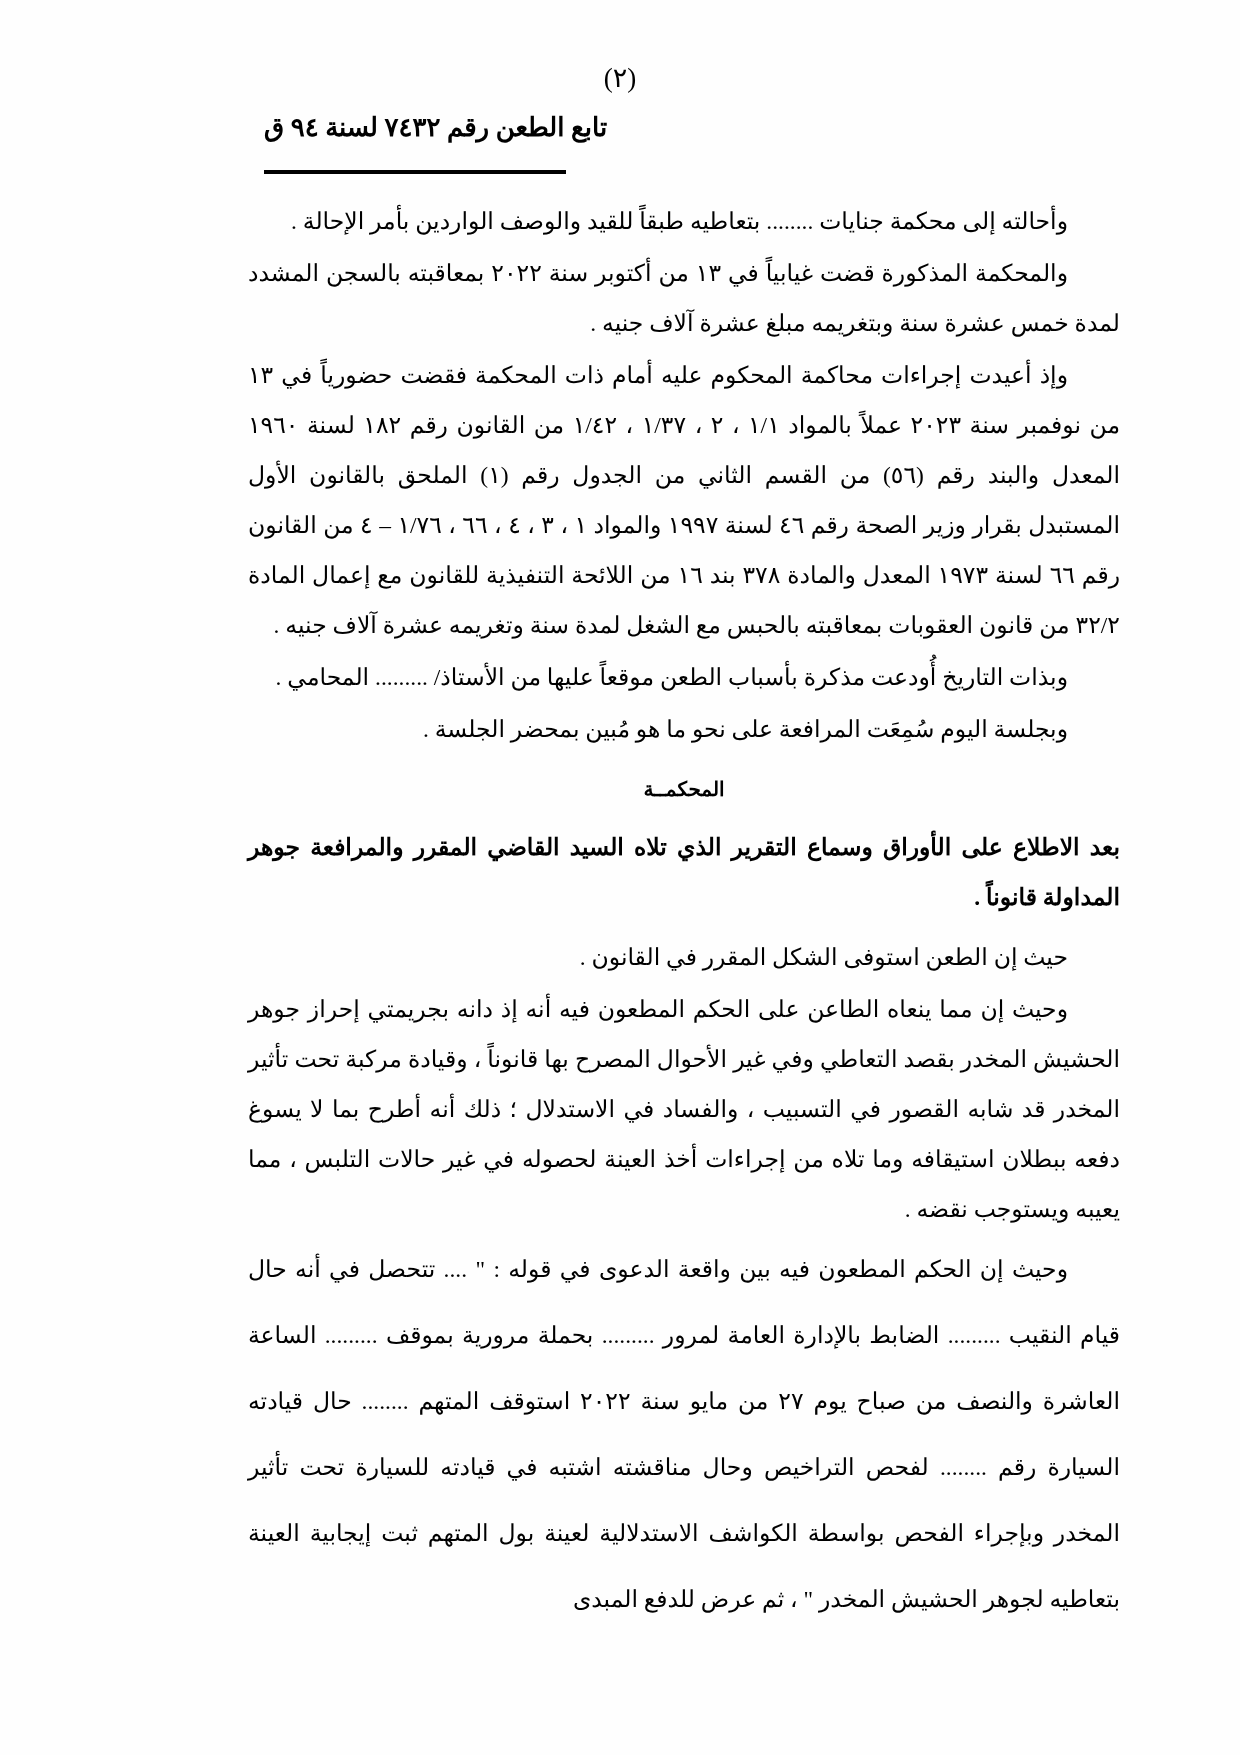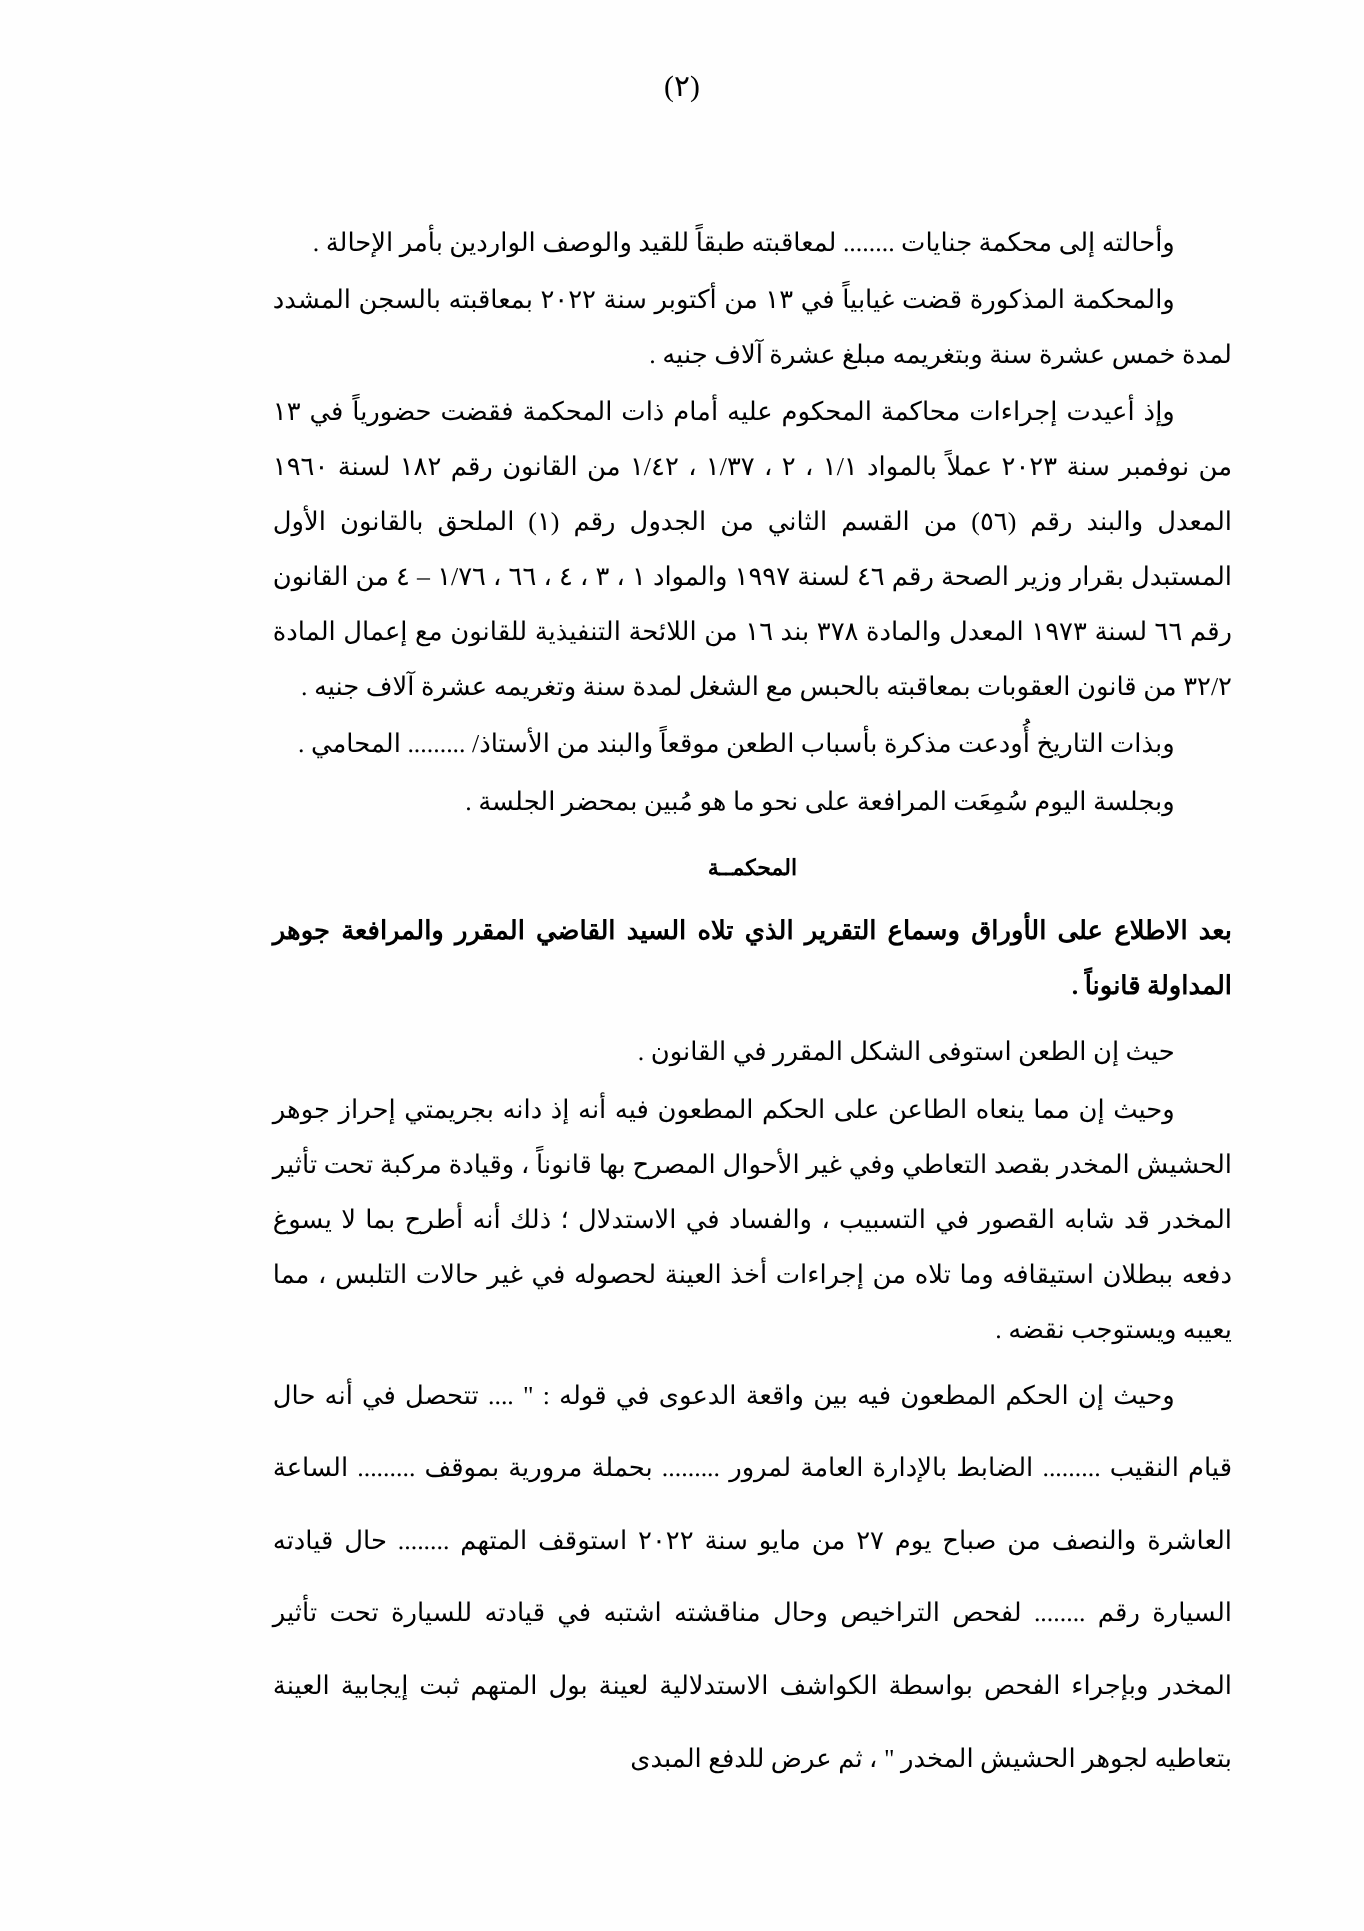--- a/index.html
+++ b/index.html
@@ -105,31 +105,35 @@
   .sp-sm { margin-bottom: 2px; }
   .sp-md { margin-bottom: 10px; }
 </style>
 </head>
 <body>
 
 <div class="page">
 
   <div class="page-number">(٢)</div>
 
+  <div class="doc-header">
+    <span class="doc-header-title">تابع الطعن رقم ٧٤٣٢ لسنة ٩٤ ق</span>
+    <div class="header-rule"></div>
+  </div>
 
   <div class="doc-body">
 
-    <p class="para sp-sm">وأحالته إلى محكمة جنايات ........ لمعاقبته طبقاً للقيد والوصف الواردين بأمر الإحالة .</p>
+    <p class="para sp-sm">وأحالته إلى محكمة جنايات ........ بتعاطيه طبقاً للقيد والوصف الواردين بأمر الإحالة .</p>
 
     <p class="para sp-sm">والمحكمة المذكورة قضت غيابياً في ١٣ من أكتوبر سنة ٢٠٢٢ بمعاقبته بالسجن المشدد لمدة خمس عشرة سنة وبتغريمه مبلغ عشرة آلاف جنيه .</p>
 
     <p class="para sp-sm">وإذ أعيدت إجراءات محاكمة المحكوم عليه أمام ذات المحكمة فقضت حضورياً في ١٣ من نوفمبر سنة ٢٠٢٣ عملاً بالمواد ١/١ ، ٢ ، ١/٣٧ ، ١/٤٢ من القانون رقم ١٨٢ لسنة ١٩٦٠ المعدل والبند رقم (٥٦) من القسم الثاني من الجدول رقم (١) الملحق بالقانون الأول المستبدل بقرار وزير الصحة رقم ٤٦ لسنة ١٩٩٧ والمواد ١ ، ٣ ، ٤ ، ٦٦ ، ١/٧٦ – ٤ من القانون رقم ٦٦ لسنة ١٩٧٣ المعدل والمادة ٣٧٨ بند ١٦ من اللائحة التنفيذية للقانون مع إعمال المادة ٣٢/٢ من قانون العقوبات بمعاقبته بالحبس مع الشغل لمدة سنة وتغريمه عشرة آلاف جنيه .</p>
 
 
-    <p class="para sp-sm">وبذات التاريخ أُودعت مذكرة بأسباب الطعن موقعاً والبند من الأستاذ/ ......... المحامي .</p>
+    <p class="para sp-sm">وبذات التاريخ أُودعت مذكرة بأسباب الطعن موقعاً عليها من الأستاذ/ ......... المحامي .</p>
 
     <p class="para sp-sm">وبجلسة اليوم سُمِعَت المرافعة على نحو ما هو مُبين بمحضر الجلسة .</p>
 
     <p class="heading-center">المحكمــة</p>
 
     <p class="para bold sp-md">بعد الاطلاع على الأوراق وسماع التقرير الذي تلاه السيد القاضي المقرر والمرافعة جوهر المداولة قانوناً .</p>
 
     <p class="para sp-sm">حيث إن الطعن استوفى الشكل المقرر في القانون .</p>
 
     <p class="para sp-sm">وحيث إن مما ينعاه الطاعن على الحكم المطعون فيه أنه إذ دانه بجريمتي إحراز جوهر الحشيش المخدر بقصد التعاطي وفي غير الأحوال المصرح بها قانوناً ، وقيادة مركبة تحت تأثير المخدر قد شابه القصور في التسبيب ، والفساد في الاستدلال ؛ ذلك أنه أطرح بما لا يسوغ دفعه ببطلان استيقافه وما تلاه من إجراءات أخذ العينة لحصوله في غير حالات التلبس ، مما يعيبه ويستوجب نقضه .</p>

